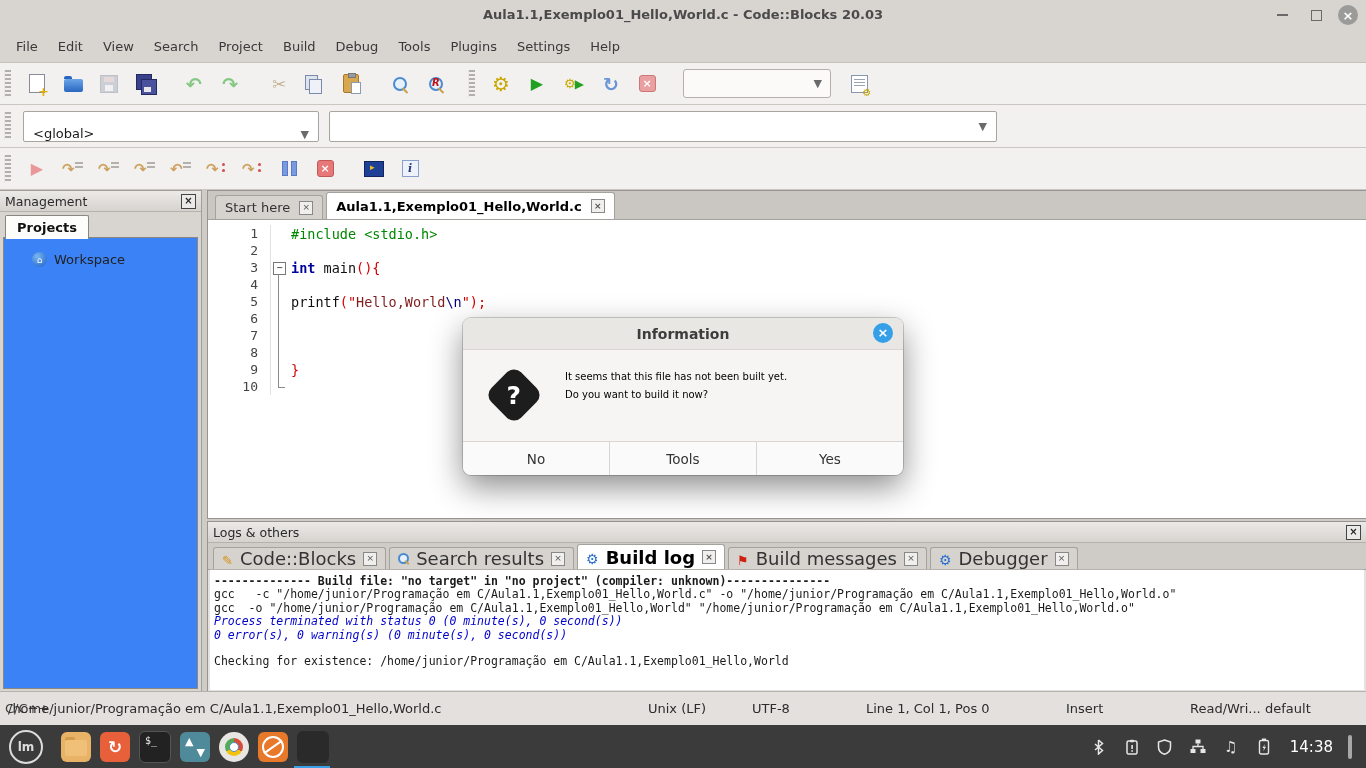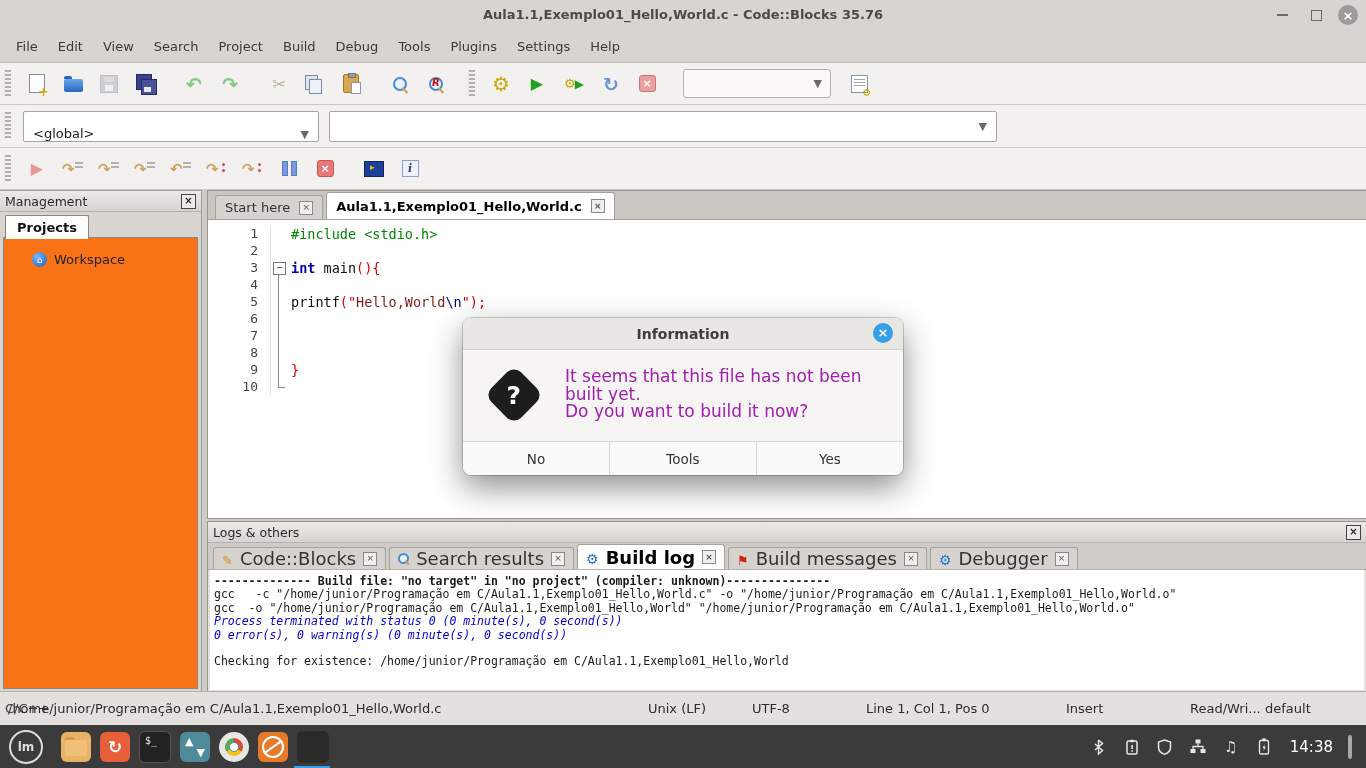--- a/index.html
+++ b/index.html
@@ -100,21 +100,21 @@
 
   
   #management{left:0;top:190px;width:201px;height:501px;background:#d8d4d0;border-right:1px solid #a29e9a;border-top:1px solid #a29e9a;}
   .caption{height:20px;display:flex;align-items:center;justify-content:space-between;padding:0 5px;
       font-size:12.5px;color:#2a2a2a;background:linear-gradient(#eceae7,#d6d3cf);border-bottom:1px solid #b5b1ad;}
   .capclose{width:13px;height:13px;border:1px solid #444;background:#eceae8;display:flex;align-items:center;justify-content:center;}
   .capclose::before{content:'×';font-size:10px;color:#222;font-weight:bold;line-height:10px;}
   #projects-tab{position:absolute;left:5px;top:24px;width:82px;height:23px;background:#fdfdfc;border:1px solid #8a8680;
       border-bottom:none;border-radius:2px 2px 0 0;display:flex;align-items:center;justify-content:center;
       font-size:13px;font-weight:bold;color:#111;z-index:2;}
-  #mgmt-body{position:absolute;left:3px;right:3px;top:46px;bottom:3px;background:#f97316;border:1px solid #8a8680;}
+  #mgmt-body{position:absolute;left:3px;right:3px;top:46px;bottom:3px;background:#3b82f6;border:1px solid #8a8680;}
   #workspace-row{display:flex;align-items:center;gap:7px;padding:14px 0 0 28px;font-size:13px;color:#222;}
   .ws-icon{width:15px;height:15px;border-radius:50%;background:radial-gradient(circle at 35% 30%,#7ab6f0,#1a5fc8);
       display:flex;align-items:center;justify-content:center;color:#fff;font-size:9px;}
   .ws-icon::before{content:'⌂';}
 
   
   #editor-area{left:207px;top:190px;width:1158px;height:327px;background:#fff;border:1px solid #989490;}
   #editor-tabs{height:28px;background:#cac6c2;display:flex;align-items:flex-end;padding-left:7px;gap:3px;border-bottom:1px solid #a5a19d;}
   .etab{height:23px;display:flex;align-items:center;gap:9px;padding:0 9px;background:#d6d3cf;border:1px solid #a5a19d;
       border-bottom:none;border-radius:3px 3px 0 0;font-size:13px;color:#333;}
@@ -196,32 +196,32 @@
       box-shadow:0 12px 32px rgba(0,0,0,.45),0 0 0 1px rgba(0,0,0,.18);}
   #dlg-titlebar{height:31px;background:#e9e7e4;border-radius:8px 8px 0 0;display:flex;align-items:center;
       justify-content:center;font-weight:bold;font-size:14px;color:#3c3c3c;border-bottom:1px solid #d8d5d2;position:relative;}
   #dlg-close{position:absolute;right:10px;top:5px;width:20px;height:20px;border-radius:50%;background:#35a0e8;
       display:flex;align-items:center;justify-content:center;}
   #dlg-close::before{content:'×';color:#fff;font-size:13px;font-weight:bold;line-height:18px;}
   #dlg-body{display:flex;gap:30px;padding:12px 16px 0 30px;align-items:flex-start;}
   #dlg-icon{width:42px;height:42px;background:#1d1d1d;border-radius:10px;transform:rotate(45deg);margin-top:12px;
       display:flex;align-items:center;justify-content:center;flex:none;}
   #dlg-icon span{transform:rotate(-45deg);color:#fff;font-weight:bold;font-size:25px;}
-  #dlg-text{font-size:17px;color:#a21caf;line-height:17.5px;padding-top:6px;}
+  #dlg-text{font-size:10px;color:#000000;line-height:17.5px;padding-top:6px;}
   #dlg-buttons{position:absolute;bottom:0;left:0;right:0;height:33px;display:flex;border-top:1px solid #d8d5d2;
       background:#fbfafa;border-radius:0 0 8px 8px;}
   .dlg-btn{flex:1;display:flex;align-items:center;justify-content:center;font-size:13.5px;color:#333;
       border-right:1px solid #d8d5d2;}
   .dlg-btn:last-child{border-right:none;}
 </style>
 </head>
 <body>
 
 <div id="titlebar" class="abs">
-  <div id="window-title">Aula1.1,Exemplo01_Hello,World.c - Code::Blocks 35.76</div>
+  <div id="window-title">Aula1.1,Exemplo01_Hello,World.c - Code::Blocks 20.03</div>
   <div id="window-controls">
     <span class="wc wc-min"></span>
     <span class="wc wc-max"></span>
     <span class="wc wc-close"></span>
   </div>
 </div>
 
 <div id="menubar" class="abs">
     <span class="menu-item">File</span>
     <span class="menu-item">Edit</span>

